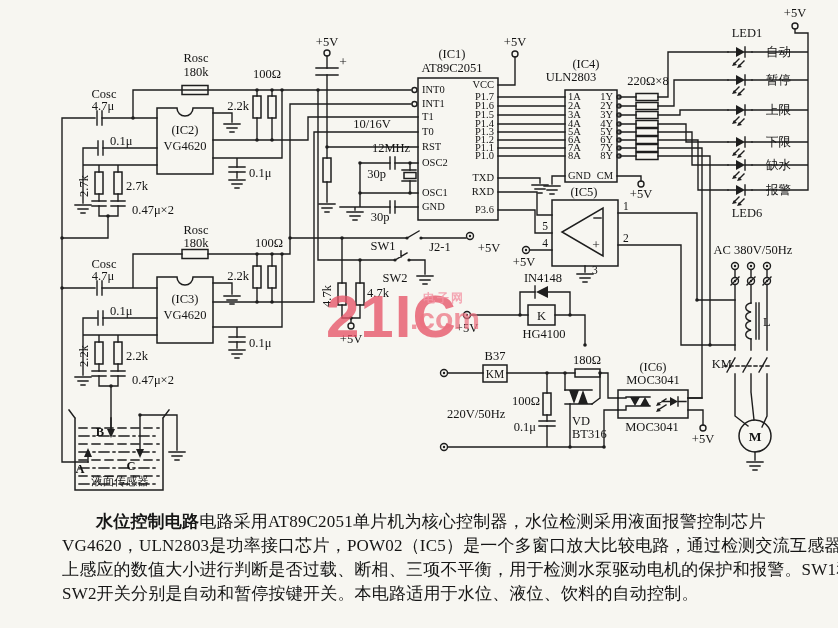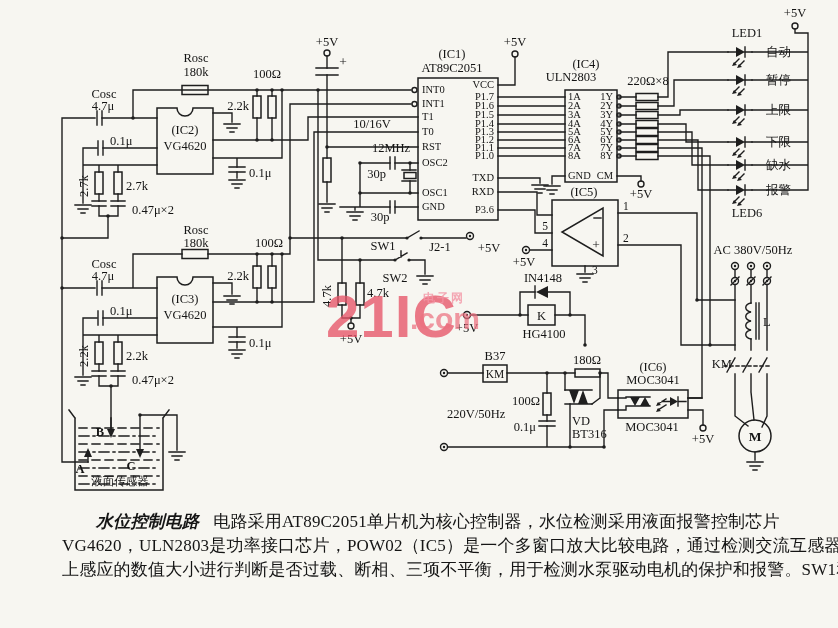--- a/index.html
+++ b/index.html
@@ -12,21 +12,21 @@
   .b{font-weight:bold;}
   .fillb{fill:#1e1e1e;stroke:none;}
   .dsh{stroke-dasharray:8,5;}
   .dsh2{stroke-dasharray:10,4,2,4;}
   .dshl{stroke-dasharray:3,3;}
   .wm{position:absolute;left:326px;top:286px;width:200px;height:56px;pointer-events:none;font-family:"Liberation Sans","DejaVu Sans",sans-serif;}
   .wm-big{position:absolute;left:0;top:-4px;font-size:60px;font-weight:bold;letter-spacing:1px;color:rgba(231,85,104,0.78);}
   .wm-com{position:absolute;left:84px;top:16px;font-size:30px;font-weight:bold;color:rgba(236,112,128,0.72);}
   .wm-site{position:absolute;left:97px;top:4px;font-size:12px;font-weight:bold;letter-spacing:2px;color:rgba(242,148,164,0.8);}
   .cap-line{position:absolute;left:62px;width:720px;font-family:"Liberation Serif","DejaVu Serif",serif;font-size:17px;color:#151515;white-space:nowrap;letter-spacing:0.2px;}
-  .cap-head{font-weight:bold;margin-right:14px;font-style:italic;}
+  .cap-head{font-weight:bold;}
 </style>
 </head>
 <body>
 
 <div class="page">
 <svg width="838" height="505" viewBox="0 0 838 505">
   <defs>
     <g id="gnd">
           <path d="M-8,0 H8 M-5,4 H5 M-2,8 H2"></path>
         </g>
@@ -463,13 +463,14 @@
   <span class="wm-big">21IC</span>
   <span class="wm-site">电子网</span>
   <span class="wm-com">.com</span>
 </div>
 
 <div class="cap-line" style="top:510px;padding-left:34px;">
   <span class="cap-head">水位控制电路</span><span>电路采用AT89C2051单片机为核心控制器，水位检测采用液面报警控制芯片</span>
 </div>
 <div class="cap-line" style="top:534px;">VG4620，ULN2803是功率接口芯片，POW02（IC5）是一个多窗口放大比较电路，通过检测交流互感器L</div>
 <div class="cap-line" style="top:558px;">上感应的数值大小进行判断是否过载、断相、三项不平衡，用于检测水泵驱动电机的保护和报警。SW1和</div>
+<div class="cap-line" style="top:582px;">SW2开关分别是自动和暂停按键开关。本电路适用于水位、液位、饮料的自动控制。</div>
 </div>
 
 </body></html>

